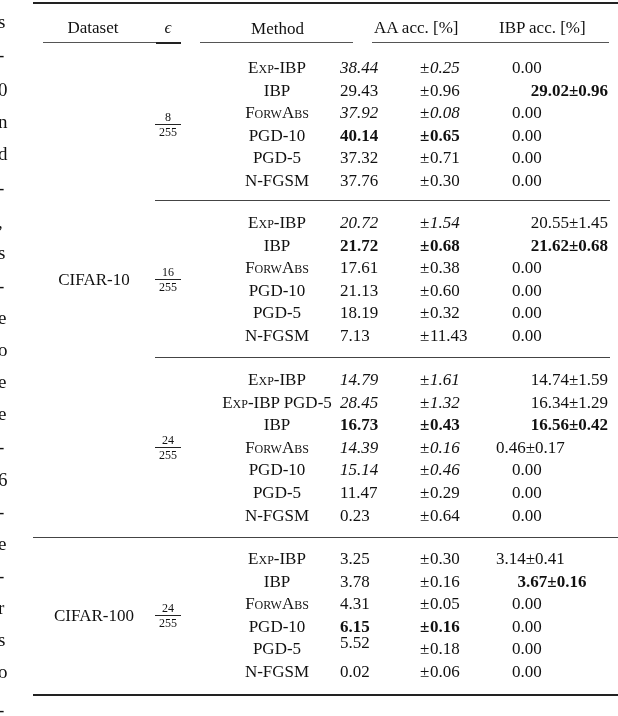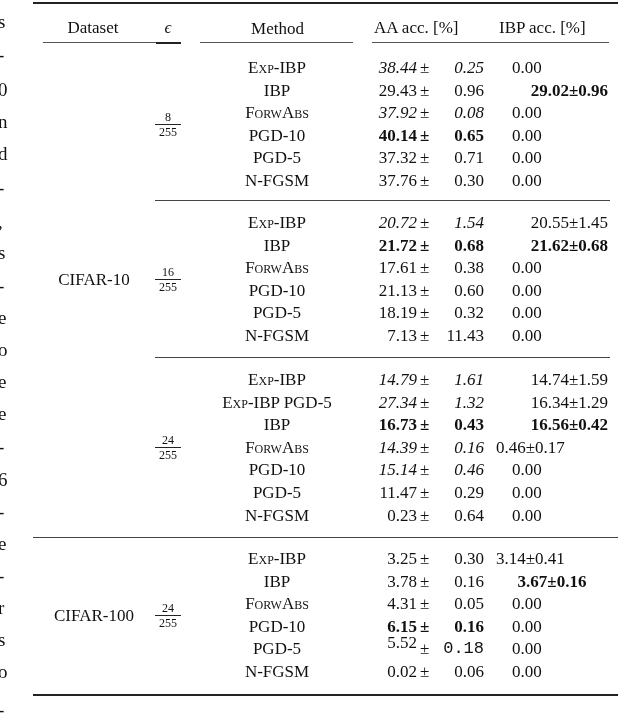--- a/index.html
+++ b/index.html
@@ -18,21 +18,21 @@
   .rule { position: absolute; background: #222; }
   .cell {
     position: absolute; font-family: "Liberation Serif", serif;
     font-size: 17px; line-height: 22px; white-space: nowrap;
   }
   .hdr { font-size: 17px; }
   .sc { font-variant: small-caps; }
   .it { font-style: italic; }
   .bf { font-weight: bold; }
   .center { text-align: center; }
-  .right { text-align: right; }
+  .right { text-align: left; }
   .frac {
     position: absolute; font-family: "Liberation Serif", serif; font-size: 12px;
     text-align: center; width: 26px; line-height: 12px;
   }
   .frac .num { display: block; border-bottom: 1px solid #222; padding-bottom: 1px; }
   .frac .den { display: block; padding-top: 1px; }
   .pm { display: inline-block; }
 </style>
 </head>
 <body>
@@ -150,21 +150,21 @@
       <div class="frac" style="left: 155px; top: 434.1px;">
         <span class="num">24</span>
         <span class="den">255</span>
       </div>
       <div class="cell center sc" style="left: 196px; width: 162px; top: 369px;">Exp-IBP</div>
       <div class="cell right it" style="left: 340px; width: 77px; top: 369px;">14.79</div>
       <div class="cell " style="left: 420px; top: 369px;">±</div>
       <div class="cell right it" style="left: 430px; width: 54px; top: 369px;">1.61</div>
       <div class="cell " style="top: 369px; left: 496px; width: 112px; text-align: right;"><span>14.74</span><span class="pm"> ± </span><span>1.59</span></div>
       <div class="cell center sc" style="left: 196px; width: 162px; top: 391.6px;">Exp-IBP PGD-5</div>
-      <div class="cell right it" style="left: 340px; width: 77px; top: 391.6px;">27.34</div>
+      <div class="cell right it" style="left: 340px; width: 77px; top: 391.6px;">28.45</div>
       <div class="cell " style="left: 420px; top: 391.6px;">±</div>
       <div class="cell right it" style="left: 430px; width: 54px; top: 391.6px;">1.32</div>
       <div class="cell " style="top: 391.6px; left: 496px; width: 112px; text-align: right;"><span>16.34</span><span class="pm"> ± </span><span>1.29</span></div>
       <div class="cell center" style="left: 196px; width: 162px; top: 414.2px;">IBP</div>
       <div class="cell right bf" style="left: 340px; width: 77px; top: 414.2px;">16.73</div>
       <div class="cell bf" style="left: 420px; top: 414.2px;">±</div>
       <div class="cell right bf" style="left: 430px; width: 54px; top: 414.2px;">0.43</div>
       <div class="cell bf" style="top: 414.2px; left: 496px; width: 112px; text-align: right;"><span>16.56</span><span class="pm"> ± </span><span>0.42</span></div>
       <div class="cell center sc" style="left: 196px; width: 162px; top: 436.8px;">ForwAbs</div>
       <div class="cell right it" style="left: 340px; width: 77px; top: 436.8px;">14.39</div>
@@ -207,21 +207,21 @@
       <div class="cell right " style="left: 430px; width: 54px; top: 593.2px;">0.05</div>
       <div class="cell " style="top: 593.2px; left: 512px;">0.00</div>
       <div class="cell center" style="left: 196px; width: 162px; top: 615.8px;">PGD-10</div>
       <div class="cell right bf" style="left: 340px; width: 77px; top: 615.8px;">6.15</div>
       <div class="cell bf" style="left: 420px; top: 615.8px;">±</div>
       <div class="cell right bf" style="left: 430px; width: 54px; top: 615.8px;">0.16</div>
       <div class="cell " style="top: 615.8px; left: 512px;">0.00</div>
       <div class="cell center" style="left: 196px; width: 162px; top: 638.4px;">PGD-5</div>
       <div class="cell right " style="left: 340px; width: 77px; top: 612px; margin-top: 20px;">5.52</div>
       <div class="cell " style="left: 420px; top: 638.4px;">±</div>
-      <div class="cell right " style="left: 430px; width: 54px; top: 638.4px; font-family: Liberation Mono, monospace;">0.18</div>
+      <div class="cell right " style="left: 430px; width: 54px; top: 638.4px;">0.18</div>
       <div class="cell " style="top: 638.4px; left: 512px;">0.00</div>
       <div class="cell center" style="left: 196px; width: 162px; top: 661px;">N-FGSM</div>
       <div class="cell right " style="left: 340px; width: 77px; top: 661px;">0.02</div>
       <div class="cell " style="left: 420px; top: 661px;">±</div>
       <div class="cell right " style="left: 430px; width: 54px; top: 661px;">0.06</div>
       <div class="cell " style="top: 661px; left: 512px;">0.00</div>
     </div>
 
   <div class="rule" style="left:155px; top:200px; width:455px; height:1px; background:#444;"></div>
   <div class="rule" style="left:155px; top:357px; width:455px; height:1px; background:#444;"></div>

